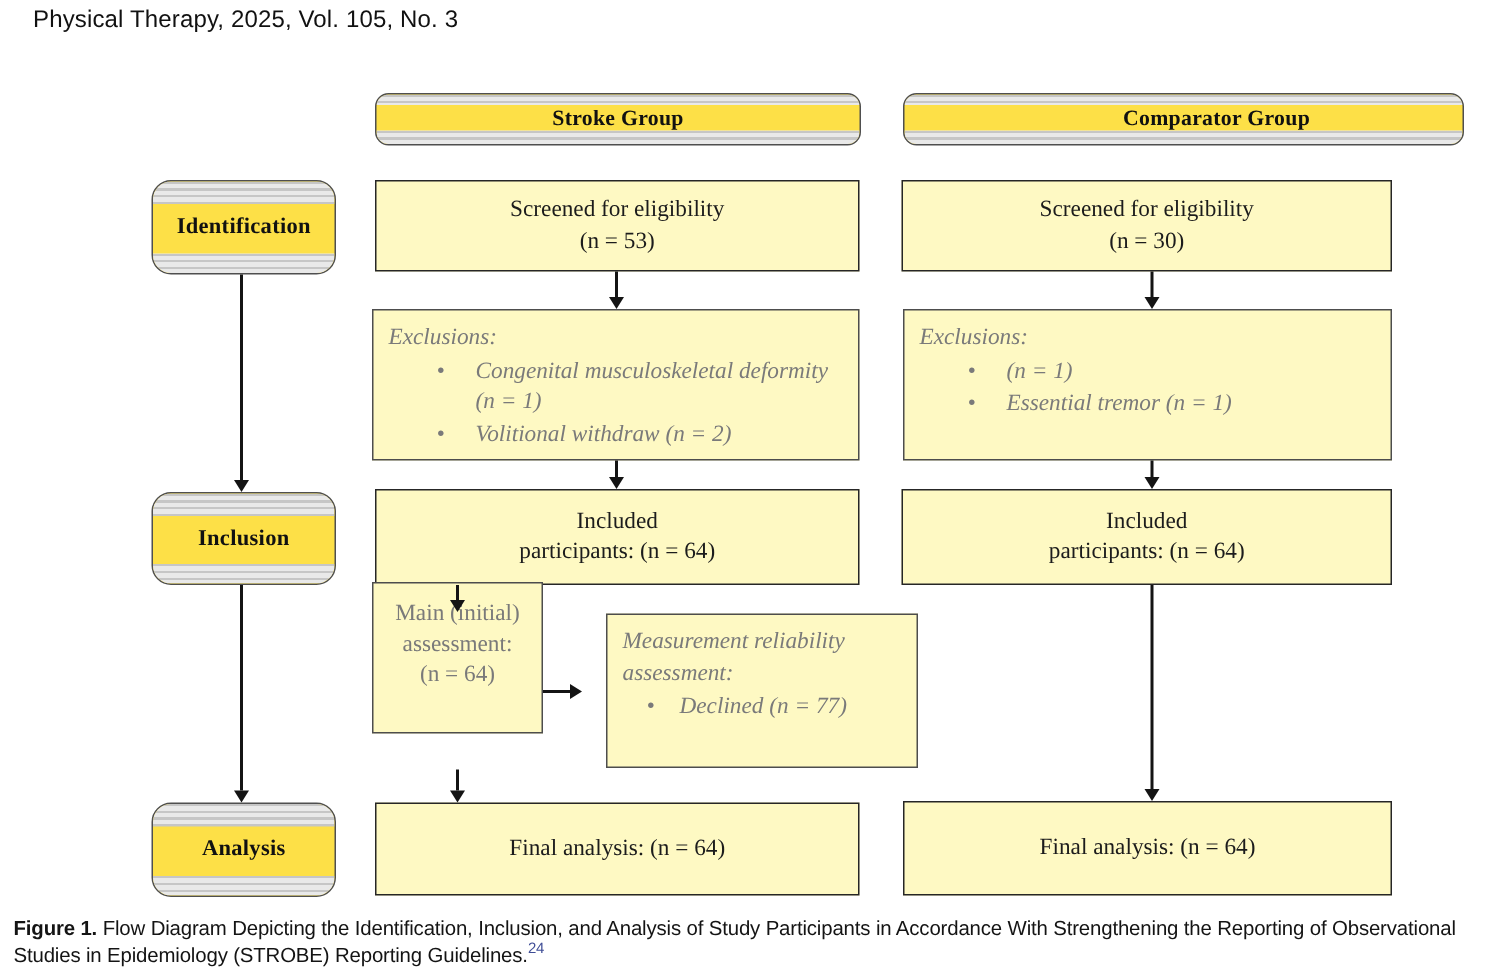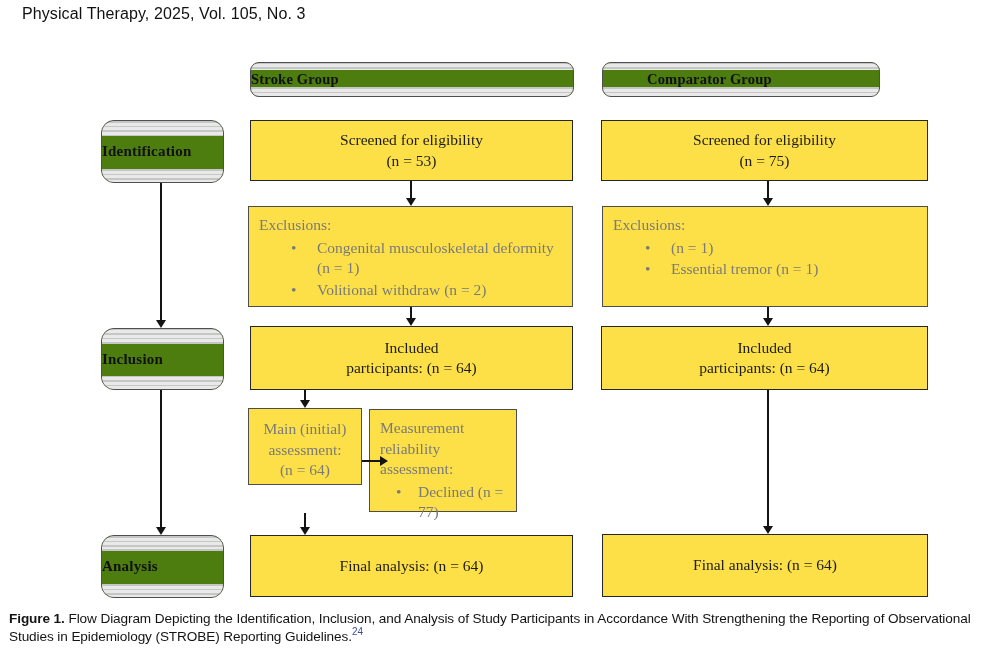--- a/index.html
+++ b/index.html
@@ -12,22 +12,22 @@
   }
   
   .jhead{
     position:absolute;left:22px;top:5px;
     font-family:"Liberation Sans","DejaVu Sans",sans-serif;
     font-size:16px;color:#111;letter-spacing:.1px;
   }
   .jhead .it{}
   
   .pill{
-    position:absolute;background:#4d7c0f;border:1.6px solid #4f4f4f;
-    overflow:hidden;display:flex;align-items:center;justify-content:flex-start;
+    position:absolute;background:#fde047;border:1.6px solid #4f4f4f;
+    overflow:hidden;display:flex;align-items:center;justify-content:center;
     box-sizing:border-box;
   }
   .pill::before,.pill::after{
     content:'';position:absolute;left:0;right:0;
     background:repeating-linear-gradient(180deg,#c6c6c6 0px,#c6c6c6 1.5px,#e9e9e9 1.5px,#e9e9e9 4.5px);
   }
   .pill::before{top:0;}
   .pill::after{bottom:0;}
   .bar{border-radius:9px;height:35px;}
   .bar::before{height:7px;}
@@ -35,26 +35,26 @@
   .stage{border-radius:13px;width:123px;left:101px;}
   .stage::before{height:15px;}
   .stage::after{height:13px;}
   .pill .lbl{
     position:relative;z-index:2;font-weight:bold;color:#111;
     font-size:15px;letter-spacing:.2px;text-align:center;
   }
   .bar .lbl{font-size:14.5px;}
   
   .fbox{
-    position:absolute;background:#fde047;box-sizing:border-box;
+    position:absolute;background:#fef9c3;box-sizing:border-box;
     border:1.5px solid #262626;color:#1c1c1c;font-size:15.5px;line-height:20.5px;
   }
   .fbox.center{display:flex;flex-direction:column;align-items:center;justify-content:center;text-align:center;}
   .fbox.muted{border-color:#4d4d4d;color:#7a7a7a;}
-  .fbox.toppad{display:block;padding-top:8px;}
+  .fbox.toppad{display:block;padding-top:8px;font-style:italic;}
   .excl-label{padding-left:10px;}
   .blist{margin:2px 0 0 0;padding:0;list-style:none;}
   .blist li{display:flex;margin:1px 0;}
   .excl .blist li{padding-left:42px;}
   .rel .blist li{padding-left:26px;}
   .dot{flex:none;}
   .excl .dot{width:26px;}
   .rel .dot{width:22px;}
   .dot::before{content:'\2022';}
   .litext{flex:1;padding-right:6px;}
@@ -86,21 +86,21 @@
 
 <div class="page">
 
   <div class="jhead">
     <span class="it">Physical Therapy</span><span>, 2025, Vol. 105, No. 3</span>
   </div>
 
   <div class="pill bar" style="left:250px;top:62px;width:324px;">
     <span class="lbl">Stroke Group</span>
   </div>
-  <div class="pill bar" style="left:602px;top:62px;width:278px;padding-left:44px;">
+  <div class="pill bar" style="left:602px;top:62px;width:374px;padding-left:44px;">
     <span class="lbl">Comparator Group</span>
   </div>
 
   <div class="pill stage" style="top:120px;height:63px;font-family:Liberation Serif, serif;">
     <span class="lbl">Identification</span>
   </div>
   <div class="pill stage" style="top:535px;height:63px;">
     <span class="lbl">Analysis</span>
   </div>
   <div class="pill stage" style="top:328px;height:62px;">
@@ -127,44 +127,44 @@
         <span class="litext">Volitional withdraw (n = 2)</span>
       </li>
     </ul>
   </div>
 
   <div class="fbox center" style="left:250px;top:326px;width:323px;height:64px;">
     <span>Included</span>
     <span>participants: (n = 64)</span>
   </div>
 
-  <div class="fbox muted mainbox" style="left:248px;top:408px;width:114px;height:77px;">
+  <div class="fbox muted mainbox" style="left:248px;top:388px;width:114px;height:101px;">
     <span style="display:block;">Main (initial)</span>
     <span style="display:block;">assessment:</span>
     <span style="display:block;">(n = 64)</span>
   </div>
 
-  <div class="fbox muted toppad rel" style="left:369px;top:409px;width:148px;height:103px;">
+  <div class="fbox muted toppad rel" style="left:404px;top:409px;width:208px;height:103px;">
     <div style="padding-left:10px;">Measurement reliability</div>
     <div style="padding-left:10px;">assessment:</div>
     <ul class="blist">
       <li>
         <span class="dot"></span>
         <span class="litext">Declined (n = 77)</span>
       </li>
     </ul>
   </div>
 
   <div class="fbox center" style="left:250px;top:535px;width:323px;height:62px;">
     <span>Final analysis: (n = 64)</span>
   </div>
 
   <div class="fbox center" style="left:601px;top:120px;width:327px;height:61px;">
     <span>Screened for eligibility</span>
-    <span>(n = 75)</span>
+    <span>(n = 30)</span>
   </div>
 
   <div class="fbox muted toppad excl" style="left:602px;top:206px;width:326px;height:101px;">
     <div class="excl-label">Exclusions:</div>
     <ul class="blist">
       <li>
         <span class="dot"></span>
         <span class="litext">
             <span style="display:block;">(n = 1)</span>
           </span>

